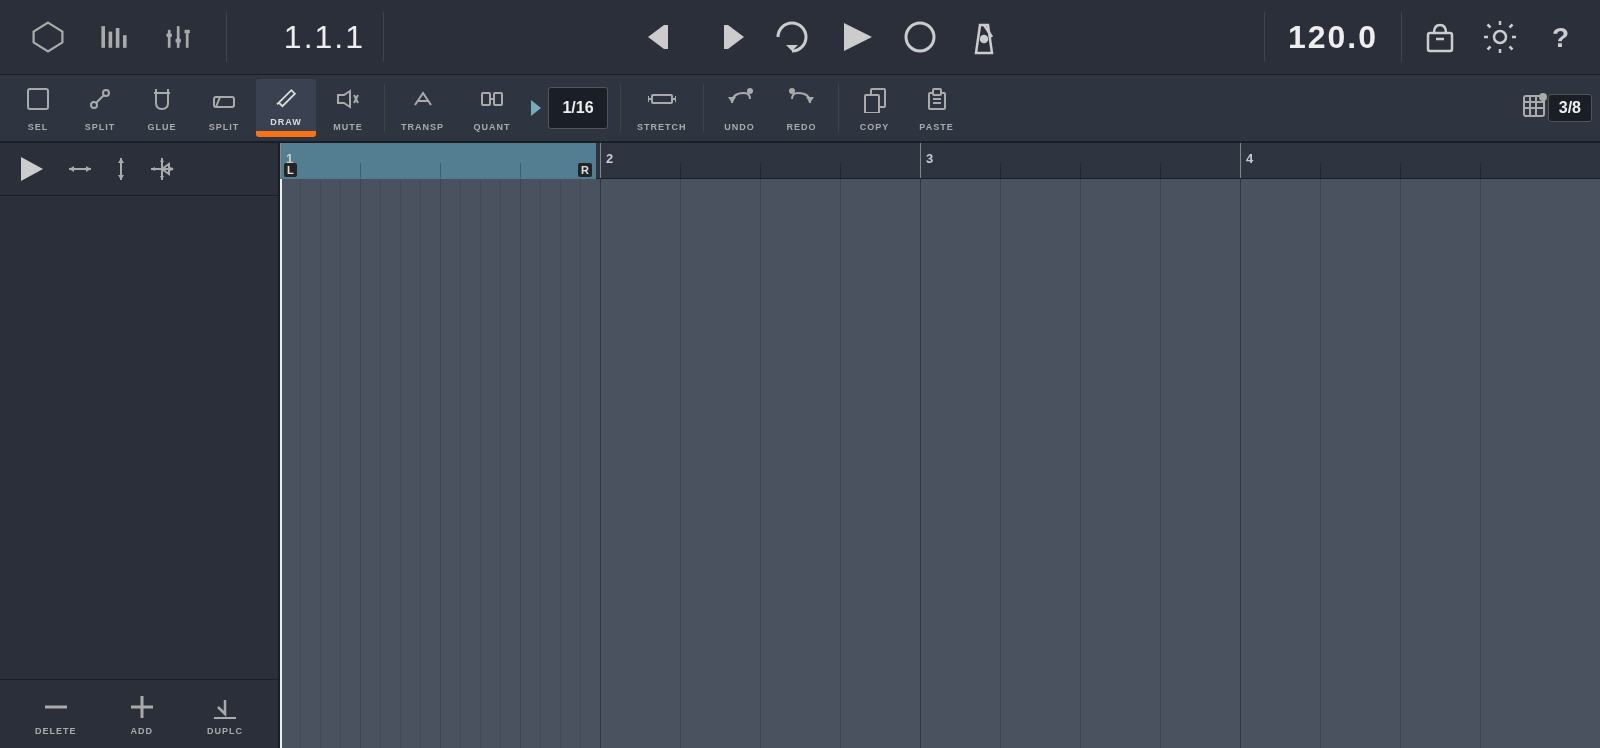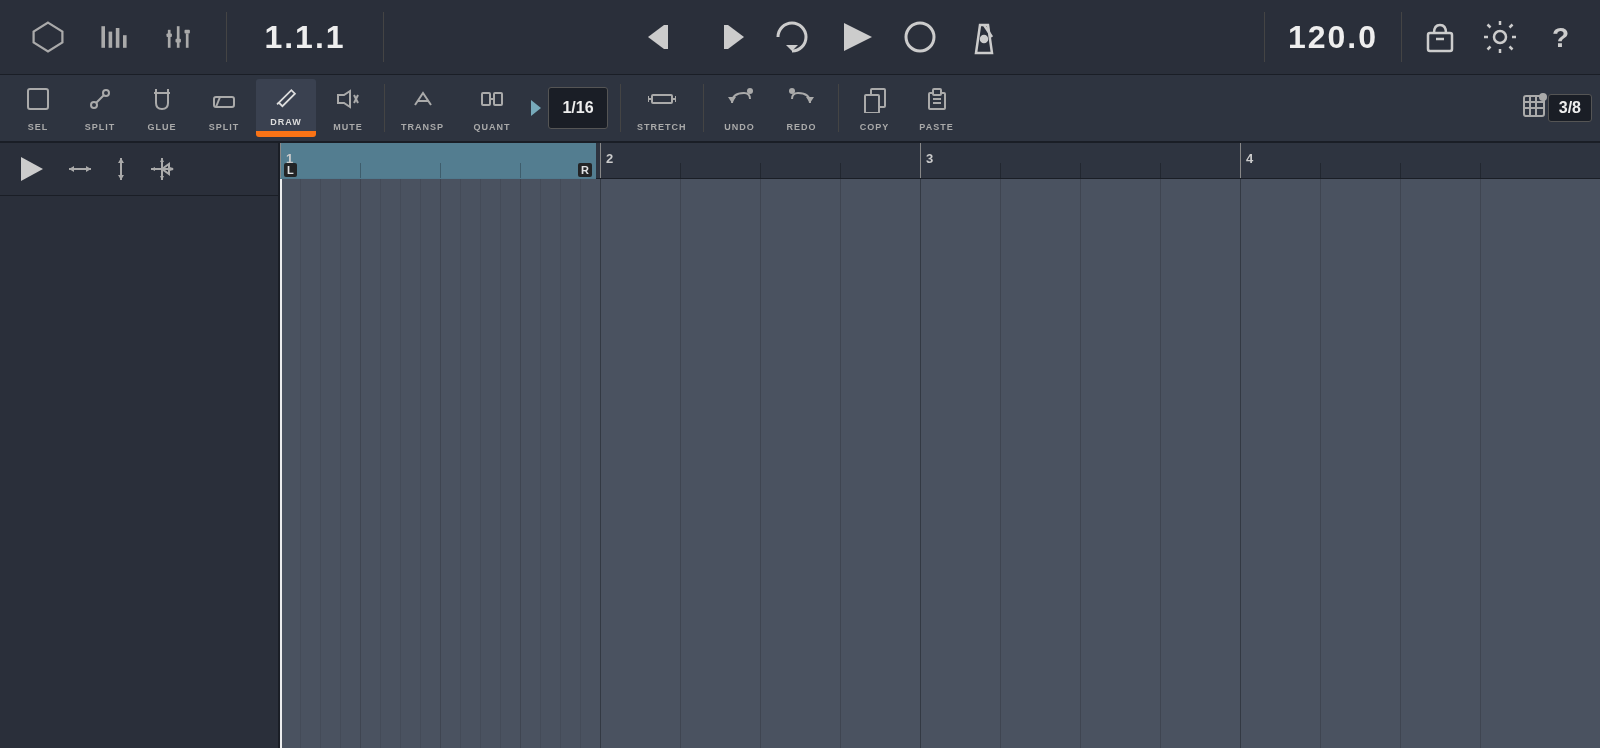--- a/index.html
+++ b/index.html
@@ -37,24 +37,24 @@
 
     #top-toolbar .divider {
       width: 1px;
       height: 50px;
       background: #444;
       margin: 0 8px;
     }
 
     #position-display {
       font-size: 32px;
-      font-weight: bold;
+      font-weight: normal;
       color: #eee;
       min-width: 120px;
-      text-align: center;
+      text-align: right;
       letter-spacing: 2px;
     }
 
     .transport-group {
       display: flex;
       align-items: center;
       gap: 20px;
       flex: 1;
       justify-content: center;
     }
@@ -615,20 +615,45 @@
             <polygon points="2,13 6,11 6,15" fill="#aaa" stroke="none"></polygon>
             <polygon points="24,13 20,11 20,15" fill="#aaa" stroke="none"></polygon>
             <polygon points="13,2 11,6 15,6" fill="#aaa" stroke="none"></polygon>
             <polygon points="13,24 11,20 15,20" fill="#aaa" stroke="none"></polygon>
             <polygon points="13,13 20,8 20,12 24,13 20,14 20,18" fill="none" stroke="#aaa"></polygon>
           </svg>
         </div>
       </div>
     </div>
     <div id="left-panel-empty"></div>
+    <div id="left-panel-bottom">
+
+      <div class="bottom-action">
+        <svg viewBox="0 0 30 30" fill="none" stroke="#aaa" stroke-width="3">
+          <line x1="4" y1="15" x2="26" y2="15"></line>
+        </svg>
+        <span class="label">DELETE</span>
+      </div>
+
+      <div class="bottom-action">
+        <svg viewBox="0 0 30 30" fill="none" stroke="#aaa" stroke-width="3">
+          <line x1="4" y1="15" x2="26" y2="15"></line>
+          <line x1="15" y1="4" x2="15" y2="26"></line>
+        </svg>
+        <span class="label">ADD</span>
+      </div>
+
+      <div class="bottom-action">
+        <svg viewBox="0 0 30 30" fill="none" stroke="#aaa" stroke-width="2">
+          <polyline points="15,8 15,22 8,15" fill="none" stroke="#aaa" stroke-width="2.5"></polyline>
+          <line x1="4" y1="26" x2="26" y2="26" stroke="#aaa" stroke-width="2"></line>
+        </svg>
+        <span class="label">DUPLC</span>
+      </div>
+    </div>
   </div>
 
   <div id="grid-area">
 
     <div id="ruler">
 
       <div id="loop-region">
         <span id="loop-L">L</span>
         <span id="loop-R">R</span>
       </div>

